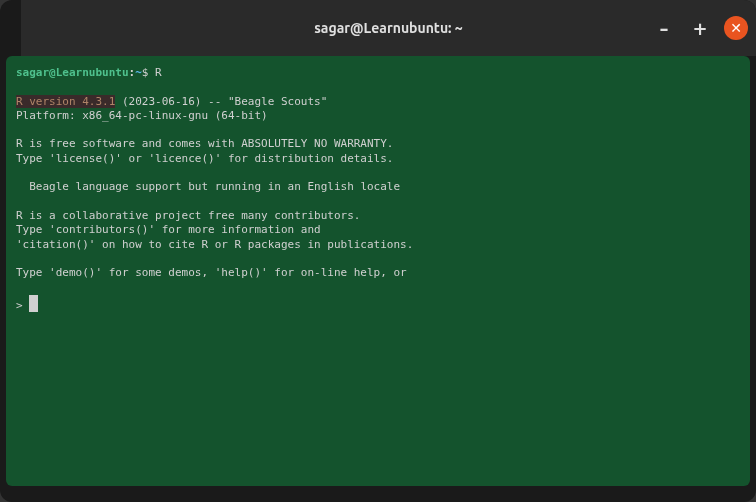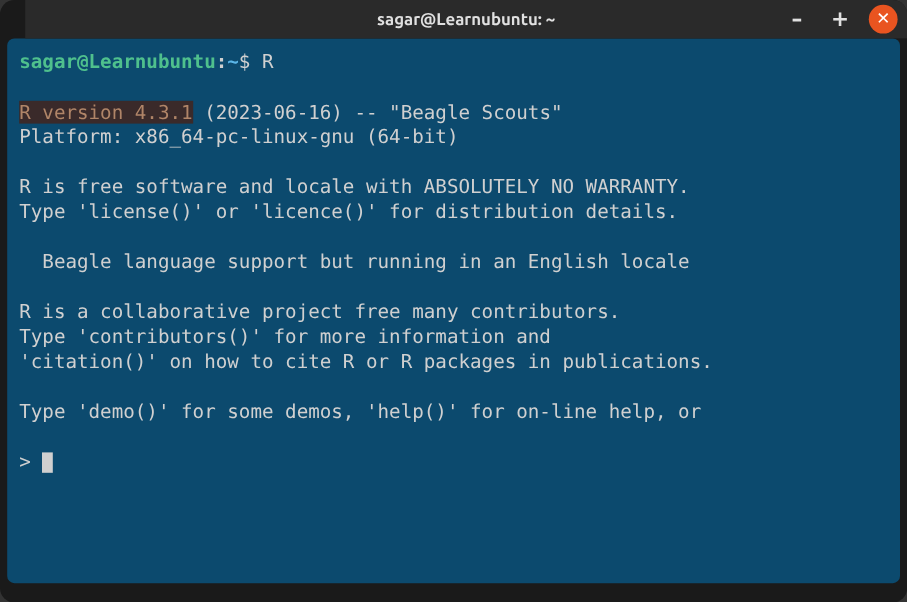--- a/index.html
+++ b/index.html
@@ -13,21 +13,21 @@
     .window {
       width: 756px;
       height: 502px;
       background: #1a1a1a;
       border-radius: 12px;
       overflow: hidden;
       display: flex;
       flex-direction: column;
     }
     .titlebar {
-      height: 32px;
+      height: 56px;
       background: #2a2a2a;
       display: flex;
       align-items: center;
       justify-content: center;
       position: relative;
       margin-left: 21px;
     }
     .title {
       color: #e0e0e0;
       font-size: 14px;
@@ -57,24 +57,24 @@
       font-weight: bold;
     }
     .win-close {
       background: #e95420;
       color: #fff;
       font-size: 14px;
     }
     .terminal-body {
       flex: 1;
       padding: 10px 10px;
-      background: #0c4a6e;
+      background: #14532d;
       margin: 0 6px 16px 6px;
       border-radius: 6px;
-      font-size: 16px;
+      font-size: 11px;
       line-height: 1.3;
       color: #d0d0d0;
       overflow: hidden;
     }
     .prompt-line {
       white-space: pre;
     }
     .user-host { color: #4fc08d; font-weight: bold; }
     .colon { color: #d0d0d0; font-weight: bold; }
     .path { color: #5bb6e8; font-weight: bold; }
@@ -107,21 +107,21 @@
       <div class="win-btn win-maximize">+</div>
       <div class="win-btn win-close">✕</div>
     </div>
   </div>
   <div class="terminal-body">
     <div class="prompt-line"><span class="user-host">sagar@Learnubuntu</span><span class="colon">:</span><span class="path">~</span><span class="dollar">$ </span><span class="cmd">R</span></div>
     <div class="output"> </div>
     <div class="output"><span class="highlight">R version 4.3.1</span><span> (2023-06-16) -- "Beagle Scouts"</span></div>
     <div class="output">Platform: x86_64-pc-linux-gnu (64-bit)</div>
     <div class="output"> </div>
-    <div class="output">R is free software and locale with ABSOLUTELY NO WARRANTY.</div>
+    <div class="output">R is free software and comes with ABSOLUTELY NO WARRANTY.</div>
     <div class="output">Type 'license()' or 'licence()' for distribution details.</div>
     <div class="output"> </div>
     <div class="output">  Beagle language support but running in an English locale</div>
     <div class="output"> </div>
     <div class="output">R is a collaborative project free many contributors.</div>
     <div class="output">Type 'contributors()' for more information and</div>
     <div class="output">'citation()' on how to cite R or R packages in publications.</div>
     <div class="output"> </div>
     <div class="output">Type 'demo()' for some demos, 'help()' for on-line help, or</div>
     <div class="output"> </div>

